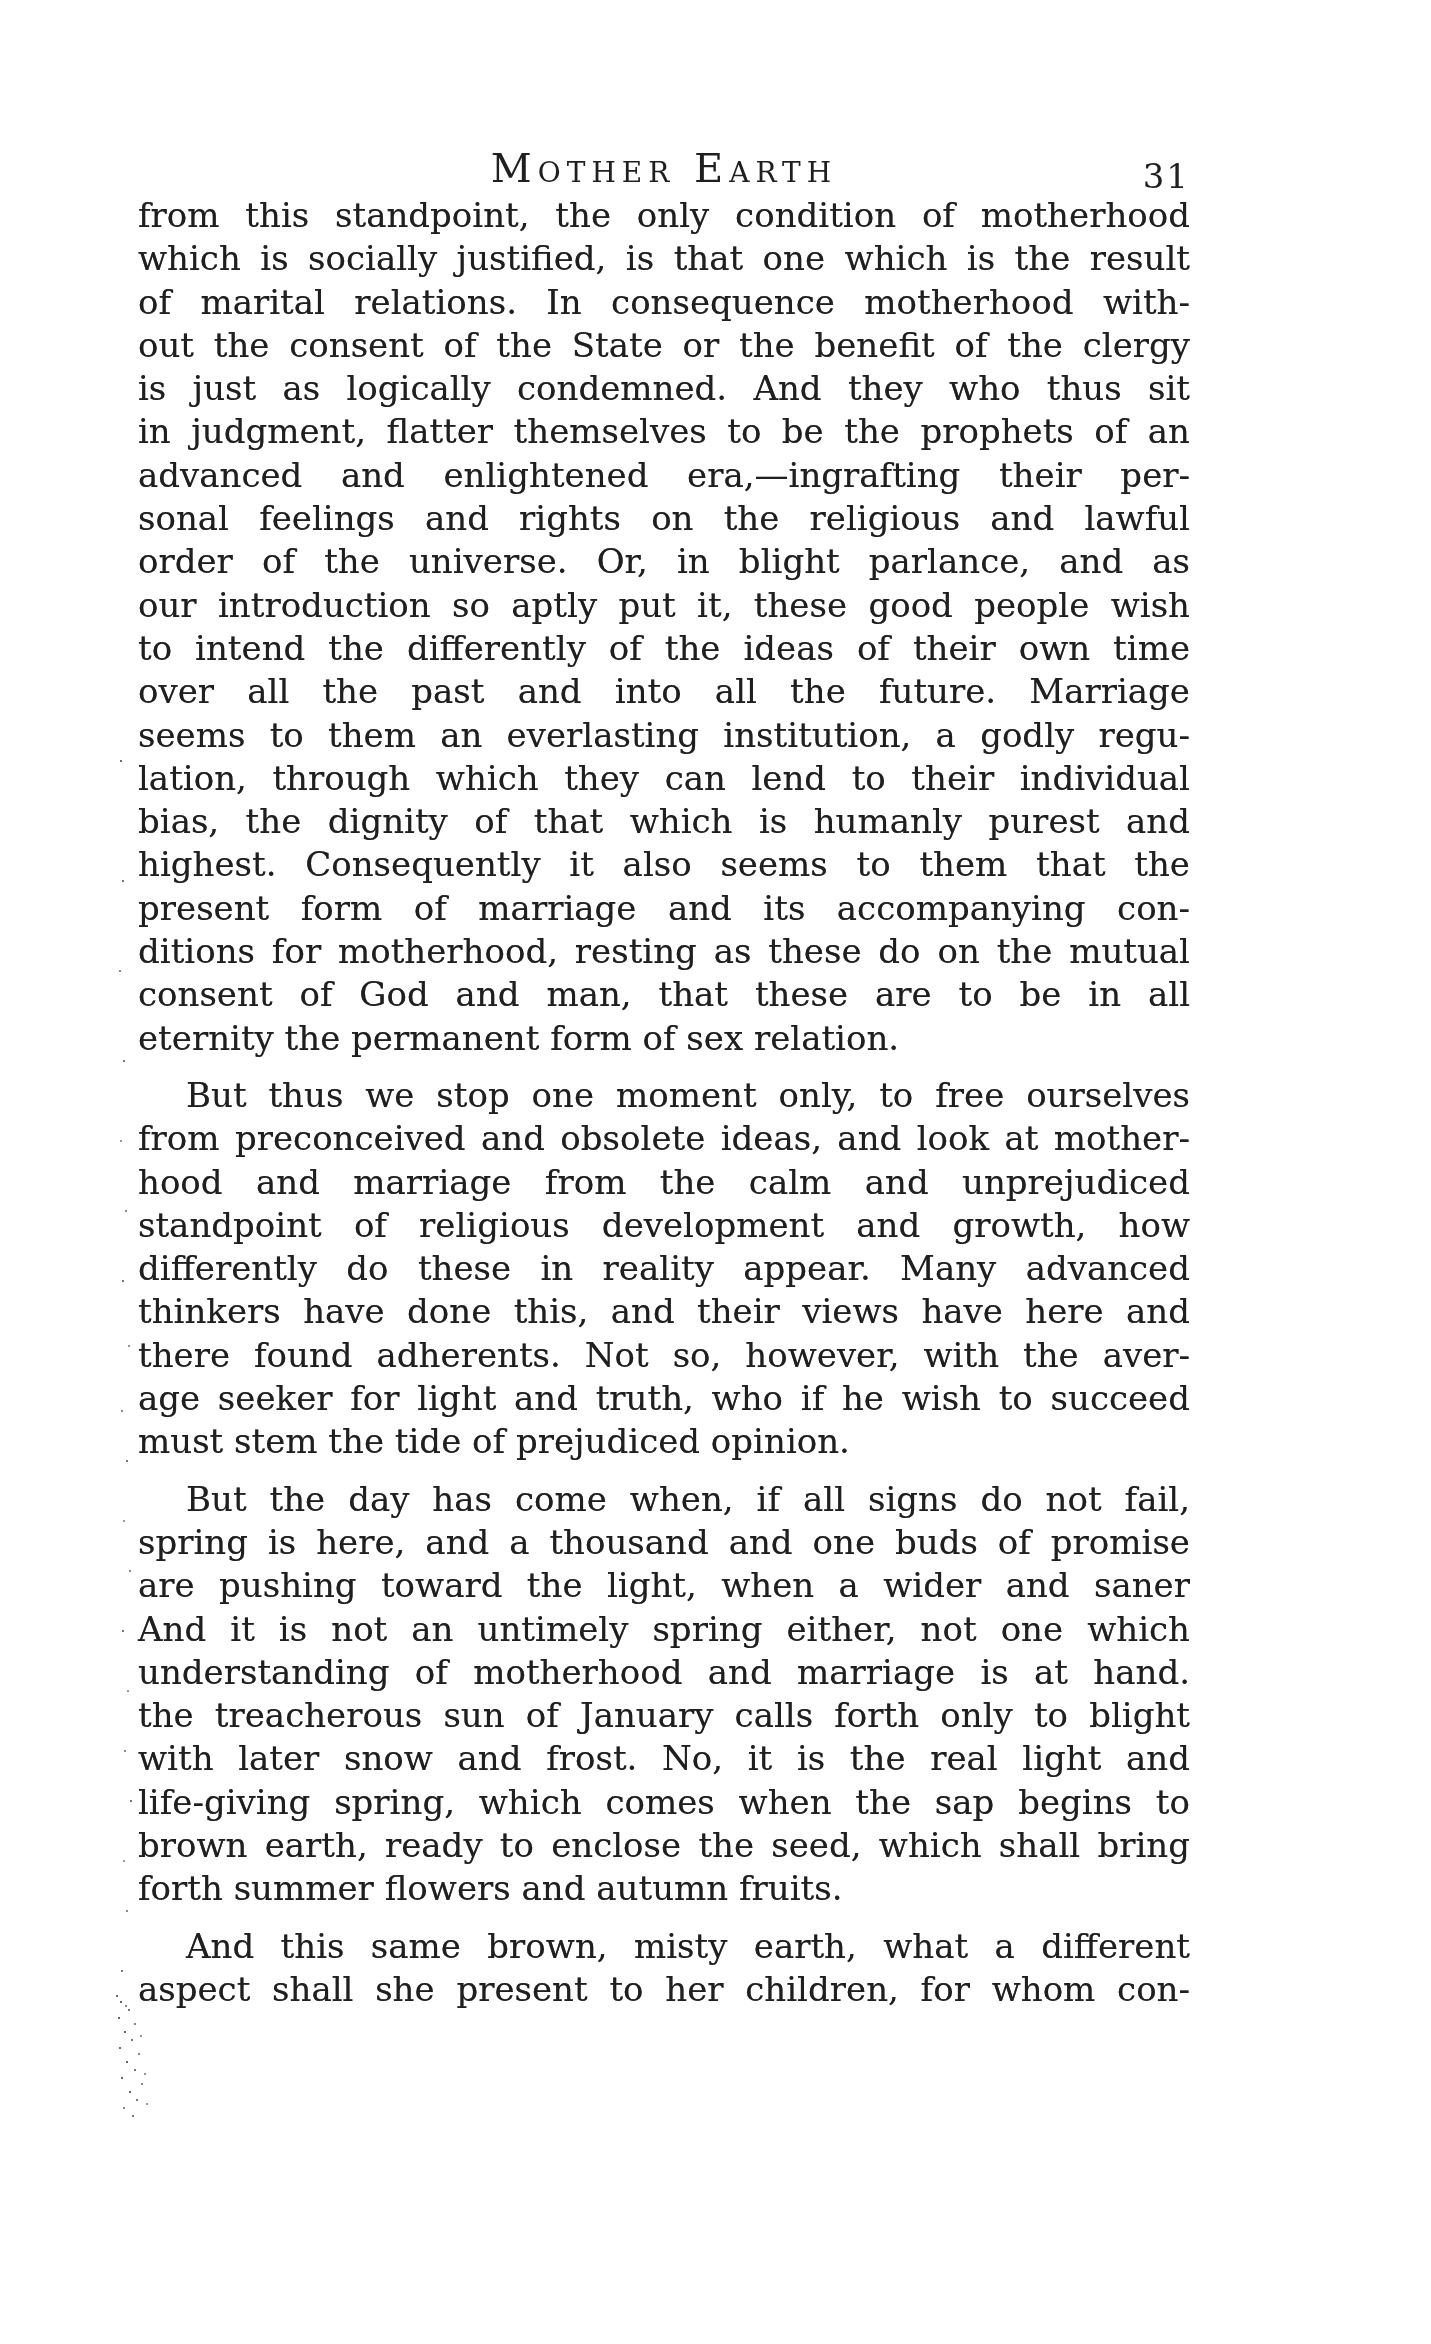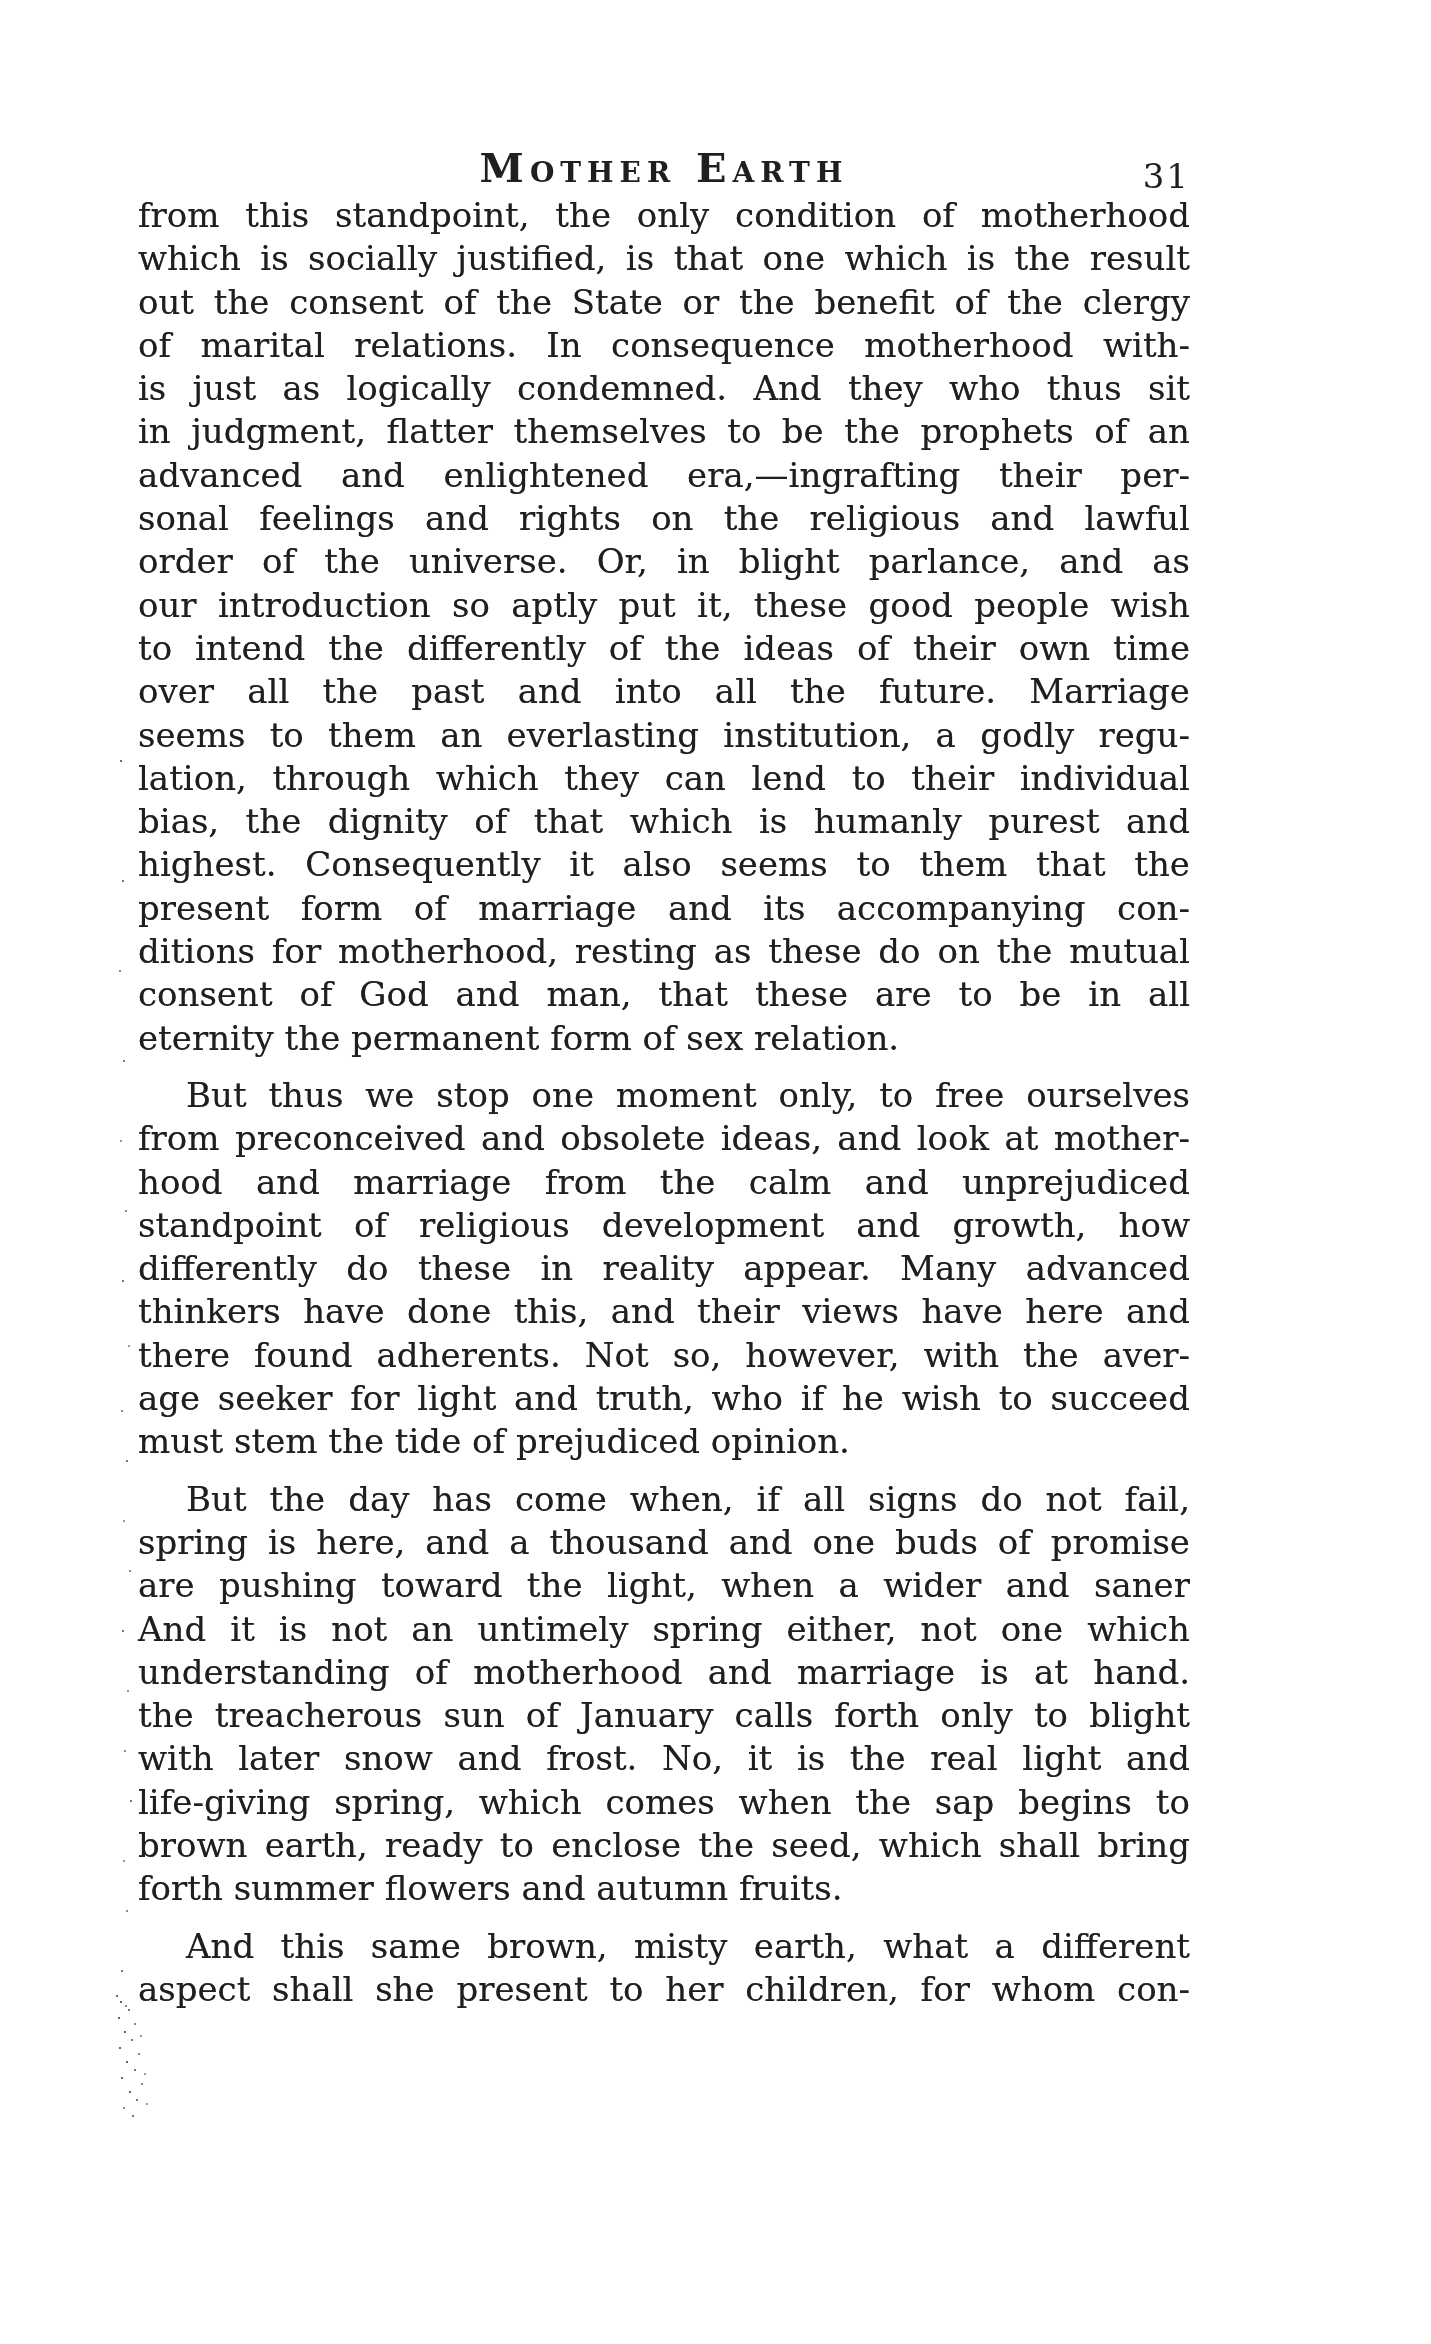--- a/index.html
+++ b/index.html
@@ -25,21 +25,20 @@
     position: relative;
     height: 52px;
   }
   .running-title {
     text-align: center;
     font-variant: small-caps;
     font-size: 40px;
     letter-spacing: 6px;
     line-height: 52px;
     white-space: nowrap;
-    font-weight: bold;
   }
   .page-number {
     position: absolute;
     right: 0;
     top: 8px;
     font-size: 34px;
     line-height: 52px;
     letter-spacing: 2px;
   }
   .page-body {
@@ -94,22 +93,22 @@
 
 <div class="page">
   <div class="header-row">
     <div class="running-title">Mother Earth</div>
     <div class="page-number">31</div>
   </div>
   <div class="page-body">
       <div class="paragraph">
         <div class="line">from this standpoint, the only condition of motherhood</div>
         <div class="line">which is socially justified, is that one which is the result</div>
+        <div class="line">of marital relations.  In consequence motherhood with-</div>
         <div class="line">out the consent of the State or the benefit of the clergy</div>
-        <div class="line">of marital relations.  In consequence motherhood with-</div>
         <div class="line">is just as logically condemned.  And they who thus sit</div>
         <div class="line">in judgment, flatter themselves to be the prophets of an</div>
         <div class="line">advanced and enlightened era,—ingrafting their per-</div>
         <div class="line">sonal feelings and rights on the religious and lawful</div>
         <div class="line">order of the universe.  Or, in blight parlance, and as</div>
         <div class="line">our introduction so aptly put it, these good people wish</div>
         <div class="line">to intend the differently of the ideas of their own time</div>
         <div class="line">over all the past and into all the future.  Marriage</div>
         <div class="line">seems to them an everlasting institution, a godly regu-</div>
         <div class="line">lation, through which they can lend to their individual</div>

